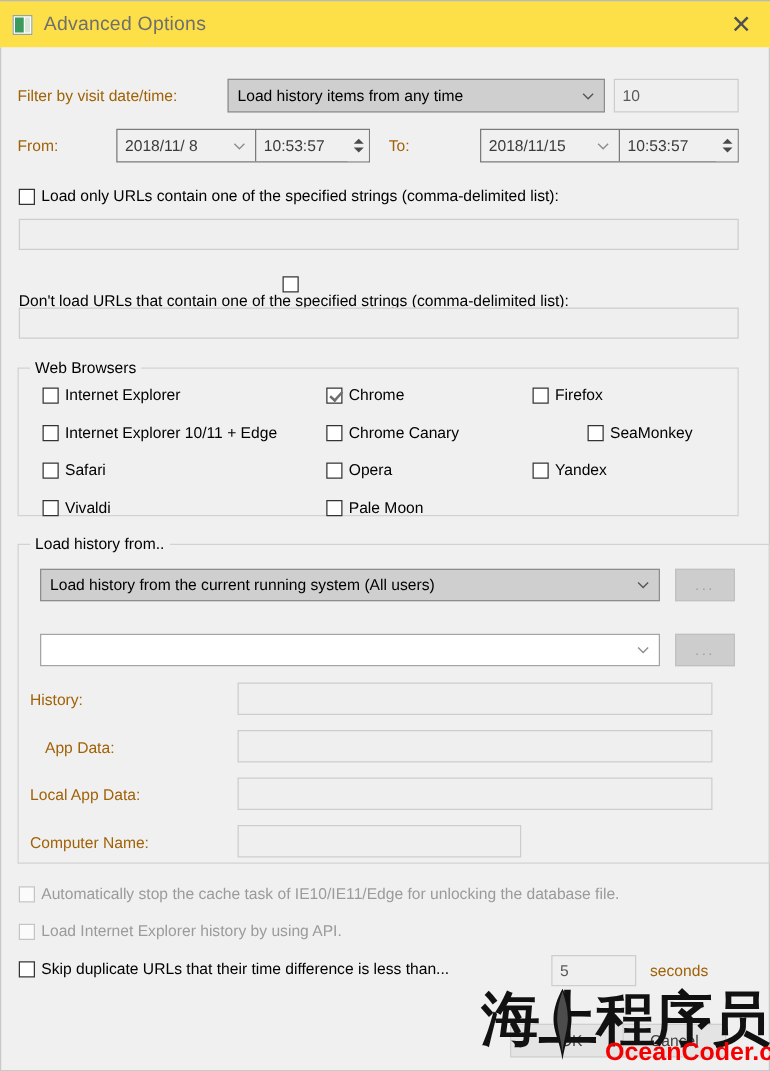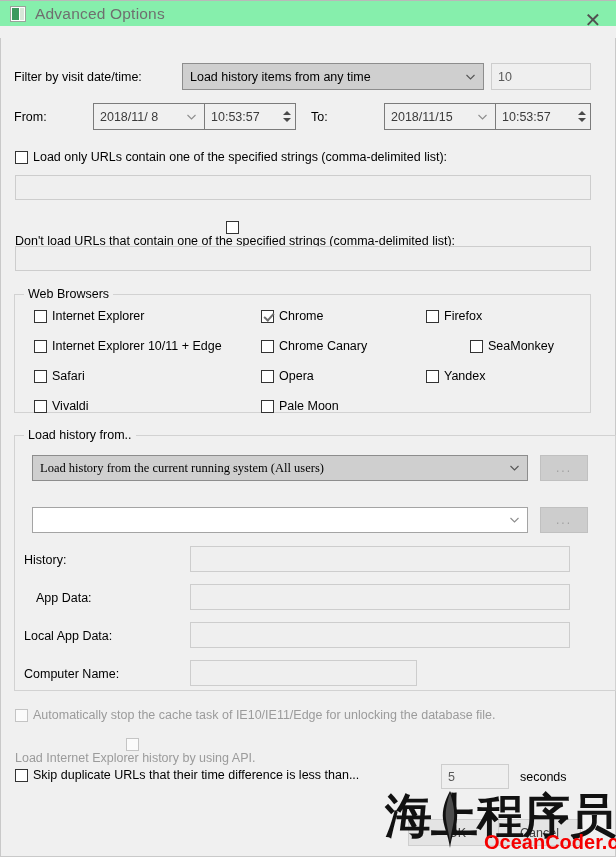--- a/index.html
+++ b/index.html
@@ -11,22 +11,22 @@
   }
   body {
     background: #f0f0f0;
     color: #000;
     font-size: 12.5px;
     position: relative;
   }
 
   
   #titlebar {
-    position: absolute; left: 0; top: 0; width: 616px; height: 26px;
-    background: #86efac;
+    position: absolute; left: 0; top: 0; width: 616px; height: 38px;
+    background: #fde047;
     border-top: 1px solid #b9b9b9;
     display: flex; align-items: center;
   }
   #title-icon {
     width: 16px; height: 16px; margin-left: 10px; margin-right: 9px;
     background: #ffffff;
     border: 1px solid #9aa39a;
     position: relative; flex: none;
   }
   #title-icon::before {
@@ -49,21 +49,21 @@
 
   
   #client {
     position: absolute; left: 0; top: 38px; width: 616px; height: 819px;
     background: #f0f0f0;
     border-left: 1px solid #c9c9c9;
     border-right: 1px solid #c9c9c9;
     border-bottom: 1px solid #c9c9c9;
   }
 
-  .lbl { position: absolute; color: #000000; font-size: 12.5px; white-space: nowrap; }
+  .lbl { position: absolute; color: #a16207; font-size: 12.5px; white-space: nowrap; }
 
   
   .combo {
     position: absolute; background: #cfcfcf;
     border: 1px solid #8d8d8d;
     display: flex; align-items: center;
     font-size: 12.5px; color: #000;
     padding-left: 7px;
   }
   .chev {
@@ -308,21 +308,21 @@
     </div>
     <div class="cbrow" style="left:411px; top:74px;justify-content:center;">
       <span class="cbox"></span>
       <span class="ctext">Yandex</span>
     </div>
   </div>
 
   <div class="group" style="left:13px; top:397px; width:602px; height:256px;">
     <div class="gtitle">Load history from..</div>
 
-    <div class="combo" style="left:17px; top:19px; width:496px; height:26px;font-family:Liberation Serif, serif;">
+    <div class="combo" style="left:17px; top:19px; width:496px; height:26px;">
       <span>Load history from the current running system (All users)</span>
       <span class="chev">
         <svg width="11" height="11" viewBox="0 0 11 11">
             <path d="M1.5 3.5 L5.5 7.5 L9.5 3.5" fill="none" stroke="#555" stroke-width="1.1"></path>
           </svg>
       </span>
     </div>
     <div class="btn-dots" style="left:525px; top:19px; width:48px; height:26px;">...</div>
 
     <div class="combo-white" style="left:17px; top:71px; width:496px; height:26px;">
@@ -354,21 +354,21 @@
     <div class="tbox empty" style="left:175px; top:224px; width:227px; height:26px;">
       <span></span>
     </div>
   </div>
 
   <div class="cbrow disabled" style="left:14px; top:670px;">
     <span class="cbox dis"></span>
     <span class="ctext">Automatically stop the cache task of IE10/IE11/Edge for unlocking the database file.</span>
   </div>
 
-  <div class="cbrow disabled" style="left:14px; top:700px;flex-direction:column;">
+  <div class="cbrow disabled" style="left:14px; top:700px;">
     <span class="cbox dis"></span>
     <span class="ctext">Load Internet Explorer history by using API.</span>
   </div>
 
   <div class="cbrow" style="left:14px; top:730px;">
     <span class="cbox"></span>
     <span class="ctext">Skip duplicate URLs that their time difference is less than...</span>
   </div>
   <div class="tbox" style="left:440px; top:726px; width:68px; height:25px;">
     <span>5</span>

